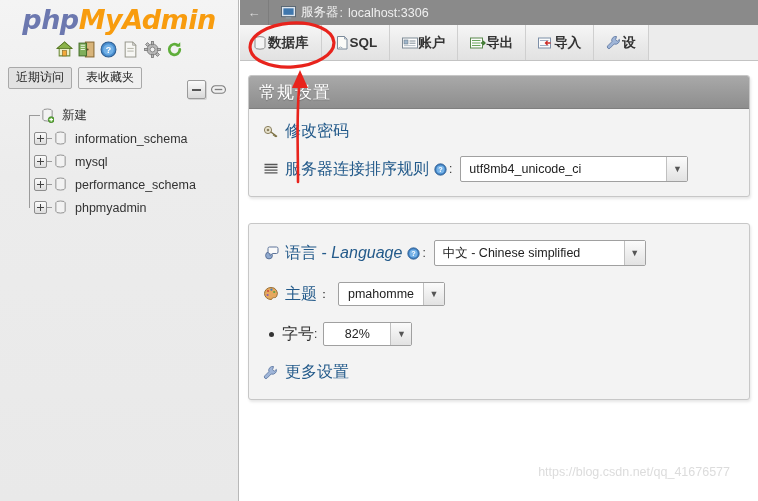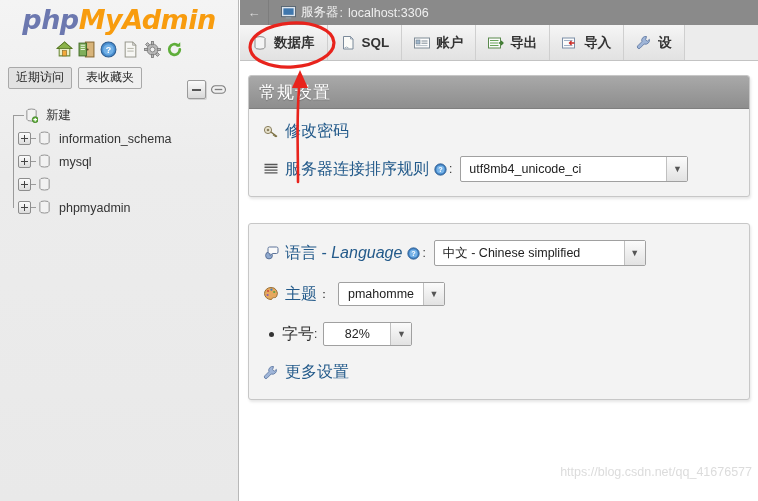--- a/index.html
+++ b/index.html
@@ -51,21 +51,21 @@
   .collapse-btn{
     width:17px;height:17px;border:1px solid #9a9a9a;border-radius:2px;
     background:linear-gradient(180deg,#fafafa,#d9d9d9);
     display:flex;align-items:center;justify-content:center;
     box-shadow:1px 1px 0 rgba(0,0,0,.12);
   }
   .collapse-btn i{display:block;width:9px;height:2px;background:#555;}
   .link-ic{width:15px;height:11px;}
 
   
-  .tree{position:absolute;left:8px;top:104px;width:225px;}
+  .tree{position:absolute;left:24px;top:104px;width:225px;}
   .trow{
     display:flex;align-items:center;height:23px;position:relative;
     font-size:12.5px;color:#333;white-space:nowrap;
   }
   .trow .guide{width:10px;height:23px;position:relative;}
   .trow .guide .v{position:absolute;left:5px;top:0;bottom:0;width:1px;background:#9b9b9b;}
   .trow .guide .h{position:absolute;left:5px;top:11px;width:11px;height:1px;background:#9b9b9b;}
   .trow .exp{
     width:11px;height:11px;border:1px solid #8d8d8d;border-radius:2px;
     background:linear-gradient(180deg,#fbfbfb,#dcdcdc);
@@ -97,21 +97,21 @@
   .serverbar .lbl{font-weight:normal;}
   .serverbar .val{font-weight:normal;color:#efefef;margin-left:1px;}
 
   .tabs{
     height:36px;background:#ececec;
     border-bottom:1px solid #c3c3c3;
     display:flex;align-items:stretch;
     box-sizing:border-box;
   }
   .tab{
-    display:flex;align-items:center;gap:6px;
+    display:flex;align-items:center;
     padding:0 12px;height:35px;
     border-right:1px solid #cfcfcf;
     background:linear-gradient(180deg,#f6f6f6 0%,#eaeaea 55%,#e2e2e2 100%);
     font-size:13.5px;font-weight:bold;color:#333;
     white-space:nowrap;cursor:default;
   }
   .tab .tic{width:16px;height:16px;flex:none;}
   .tab .tlabel{line-height:16px;}
   .tab.mono .tlabel{font-weight:bold;font-size:13.5px;}
 
@@ -171,21 +171,21 @@
   .sel.w-font .txt{width:50px;justify-content:center;}
 
   .bullet{
     width:5px;height:5px;border-radius:50%;background:#333;
     margin:0 8px 0 6px;flex:none;
   }
   .morerow{margin-top:16px;}
   .morerow .flabel{color:#235a8a;}
 
   .watermark{
-    position:absolute;right:6px;bottom:22px;
+    position:absolute;right:28px;bottom:22px;
     color:#dcdcdc;font-size:12.5px;
     font-family:"Liberation Sans",sans-serif;
     white-space:nowrap;
   }
 
   
   .anno{position:absolute;left:0;top:0;width:758px;height:501px;pointer-events:none;}
 </style>
 </head>
 <body>
@@ -328,20 +328,21 @@
             <span class="v"></span>
           </span>
         <span class="exp"></span>
         <span class="dash"></span>
         <span class="dbic">
           <svg viewBox="0 0 14 16" width="13" height="15">
             <ellipse cx="7" cy="3" rx="5" ry="2" fill="#f2f2f2" stroke="#8b8b8b" stroke-width="1"></ellipse>
             <path d="M2 3 v9 a5 2 0 0 0 10 0 V3" fill="#f2f2f2" stroke="#8b8b8b" stroke-width="1"></path>
           </svg>
         </span>
+        <span class="lbl">performance_schema</span>
       </div>
 
       <div class="trow">
         <span class="guide">
             <span class="v" style="bottom:11px;"></span>
           </span>
         <span class="exp"></span>
         <span class="dash"></span>
         <span class="dbic">
           <svg viewBox="0 0 14 16" width="13" height="15">

